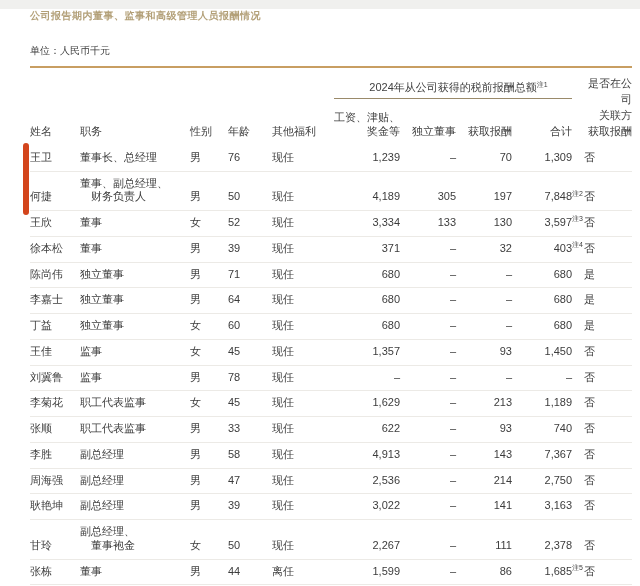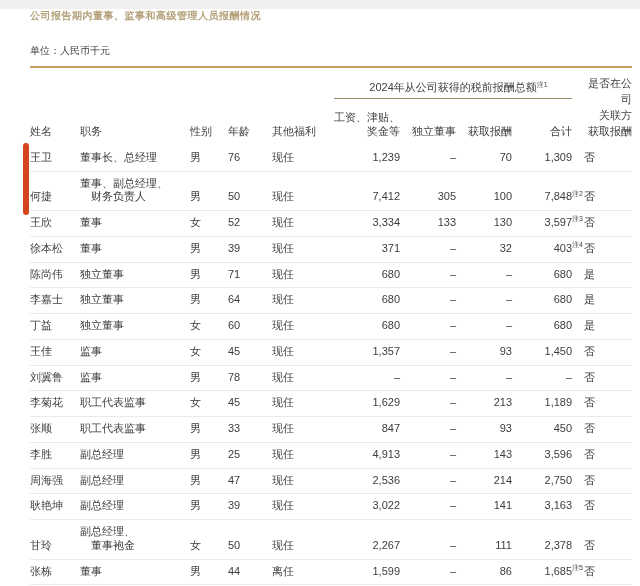--- a/index.html
+++ b/index.html
@@ -119,23 +119,23 @@
               <td class="ar">1,309</td>
               <td class="al rel">否</td>
             </tr>
             <tr class="hl">
               <td class="al">何捷</td>
               <td class="al pos">董事、副总经理、
 　财务负责人</td>
               <td class="al">男</td>
               <td class="al">50</td>
               <td class="al">现任</td>
-              <td class="ar">7,412</td>
+              <td class="ar">4,189</td>
               <td class="ar">305</td>
-              <td class="ar">100</td>
+              <td class="ar">197</td>
               <td class="ar">7,848<span class="sup">注2</span></td>
               <td class="al rel">否</td>
             </tr>
             <tr>
               <td class="al">王欣</td>
               <td class="al pos">董事</td>
               <td class="al">女</td>
               <td class="al">52</td>
               <td class="al">现任</td>
               <td class="ar">3,334</td>
@@ -227,36 +227,36 @@
               <td class="ar">213</td>
               <td class="ar">1,189</td>
               <td class="al rel">否</td>
             </tr>
             <tr>
               <td class="al">张顺</td>
               <td class="al pos">职工代表监事</td>
               <td class="al">男</td>
               <td class="al">33</td>
               <td class="al">现任</td>
-              <td class="ar">847</td>
+              <td class="ar">622</td>
               <td class="ar">–</td>
               <td class="ar">93</td>
-              <td class="ar">450</td>
+              <td class="ar">740</td>
               <td class="al rel">否</td>
             </tr>
             <tr>
               <td class="al">李胜</td>
               <td class="al pos">副总经理</td>
               <td class="al">男</td>
-              <td class="al">25</td>
+              <td class="al">58</td>
               <td class="al">现任</td>
               <td class="ar">4,913</td>
               <td class="ar">–</td>
               <td class="ar">143</td>
-              <td class="ar">3,596</td>
+              <td class="ar">7,367</td>
               <td class="al rel">否</td>
             </tr>
             <tr>
               <td class="al">周海强</td>
               <td class="al pos">副总经理</td>
               <td class="al">男</td>
               <td class="al">47</td>
               <td class="al">现任</td>
               <td class="ar">2,536</td>
               <td class="ar">–</td>

